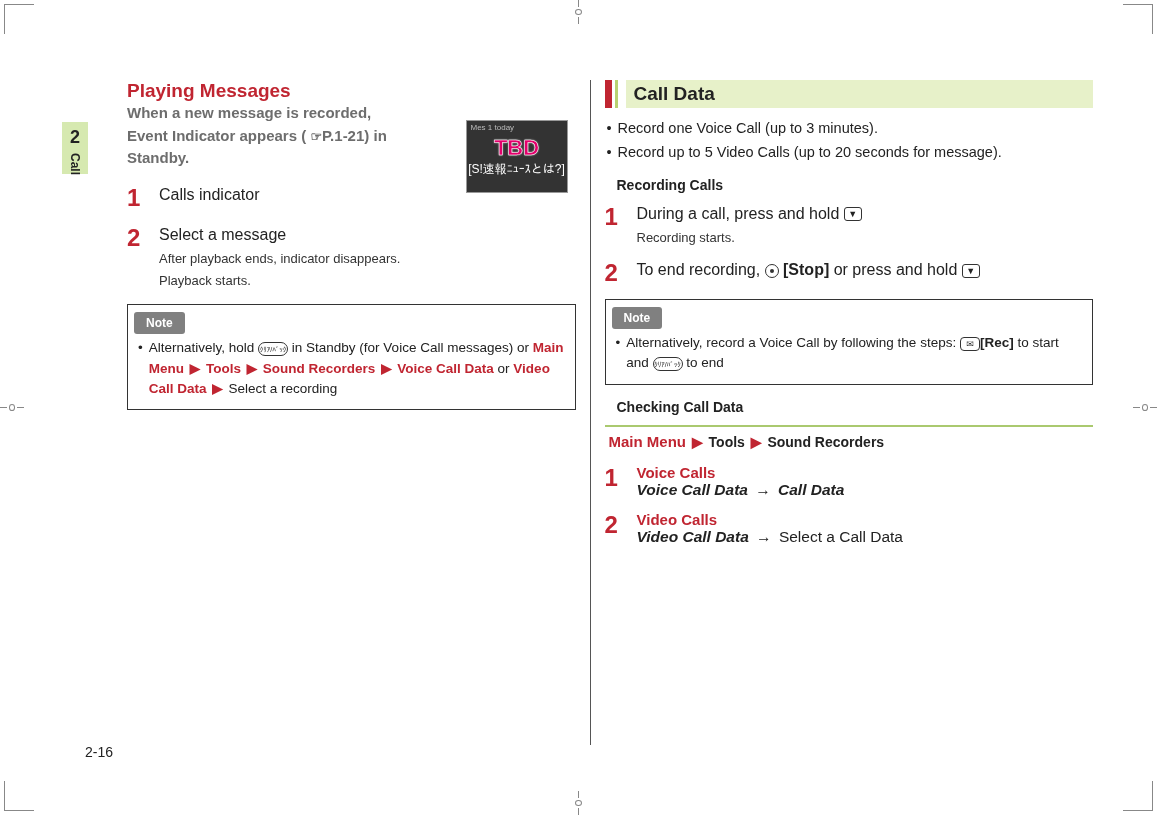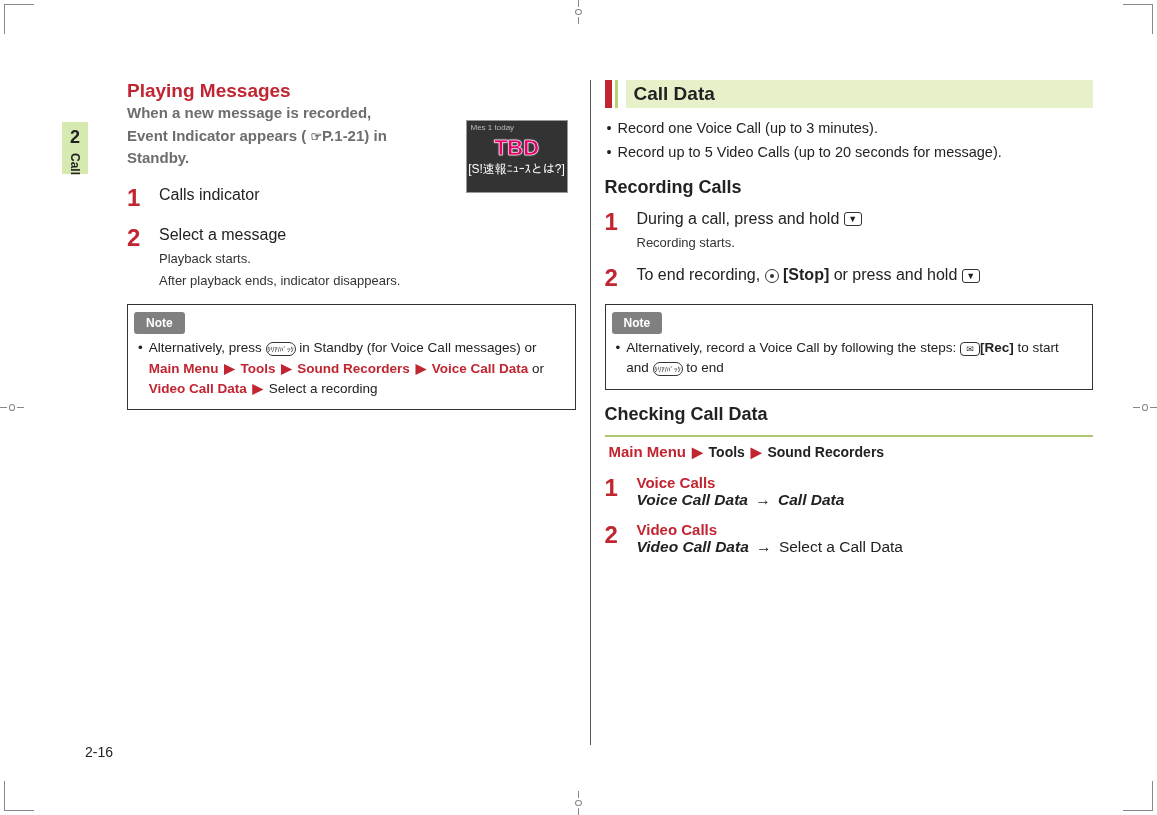--- a/index.html
+++ b/index.html
@@ -73,21 +73,21 @@
 .section-bar {
   display: flex;
   align-items: stretch;
   margin-bottom: 10px;
 }
 .section-bar .stripe { width: 7px; background: #c02531; margin-right: 3px;}
 .section-bar .stripe2 { width: 3px; background: #b8d171; margin-right: 8px;}
 .section-bar .title-bg { flex: 1; background: #e7f1c9; padding: 3px 8px; font-weight: bold; font-size: 19px;}
 .bullet-line { display:flex; font-size: 14.5px; margin:2px 0 4px 2px; line-height:1.4;}
 .bullet-line::before { content:"\2022"; margin-right: 6px; }
-.h-sub { font-weight: bold; font-size: 18px; margin: 14px 0 10px; }
+.h-sub { font-weight: bold; font-size: 14px; margin: 14px 12px 10px; }
 .btn-ic { display:inline-block; width:18px; height:14px; border:1.2px solid #333; border-radius:3px; vertical-align:middle; font-size:9px; text-align:center; line-height:13px;}
 .btn-ic.mail{border-radius:4px;width:20px;}
 .btn-ic.clr{border-radius:9px;width:30px;font-size:7px;}
 .btn-circ{display:inline-block;width:14px;height:14px;border:1.5px solid #333;border-radius:50%;vertical-align:middle;position:relative;}
 .btn-circ::after{content:"";position:absolute;top:4px;left:4px;width:4px;height:4px;background:#333;border-radius:50%;}
 .hand-ic{display:inline-block;font-size:13px;vertical-align:middle;}
 .green-stripe { border-top: 2px solid #aac96f; padding: 6px 4px 4px; margin-bottom: 10px;}
 .green-stripe .nav-red{font-size:15px;}
 .thumb { position:absolute; right:22px; top:40px; width:102px; height:73px; background:#333; border:1px solid #999; overflow:hidden;}
 .thumb .inner{position:absolute;inset:0;display:flex;flex-direction:column;align-items:center;justify-content:center;border-radius:6px;}
@@ -151,31 +151,31 @@
 
       <div class="step-list">
         <div class="step">
           <div class="snum">1</div>
           <div class="sbody">Calls indicator</div>
         </div>
         <div class="step">
           <div class="snum">2</div>
           <div>
             <div class="sbody">Select a message</div>
+            <div class="subtext">After playback ends, indicator disappears.</div>
             <div class="subtext">Playback starts.</div>
-            <div class="subtext">After playback ends, indicator disappears.</div>
           </div>
         </div>
       </div>
 
       <div class="note-box">
         <div class="note-label">Note</div>
         <div class="bul">
           <div>
-            <span>Alternatively, press </span>
+            <span>Alternatively, hold </span>
             <span class="btn-ic clr">ｸﾘｱ/ﾊﾞｯｸ</span>
             <span> in Standby (for Voice Call messages) or </span>
             <span class="nav-red">Main Menu</span>
             <span class="arrow">▶</span>
             <span class="nav-red">Tools</span>
             <span class="arrow">▶</span>
             <span class="nav-red">Sound Recorders</span>
             <span class="arrow">▶</span>
             <span class="nav-red">Voice Call Data</span>
             <span> or </span>

